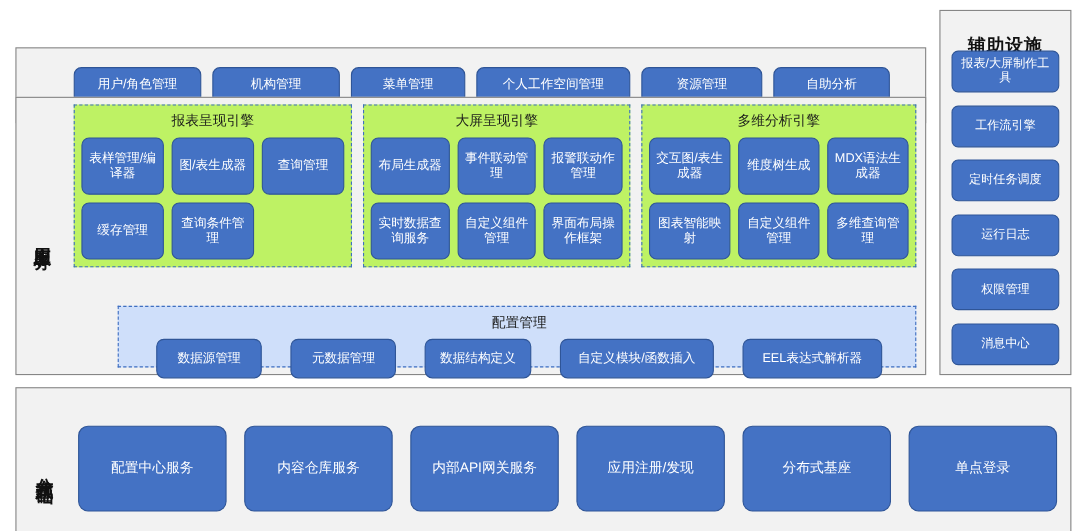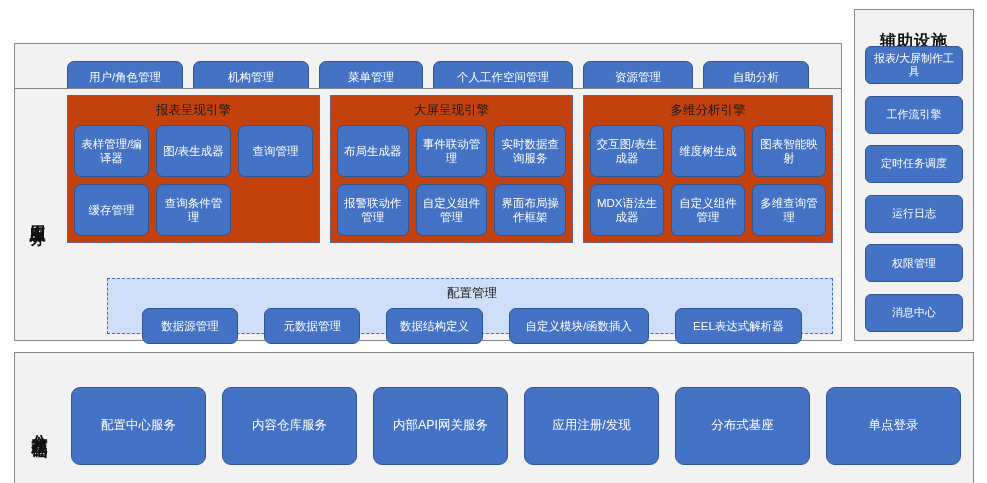--- a/index.html
+++ b/index.html
@@ -71,21 +71,21 @@
 
   
   #appsvc{left:14px;top:88px;width:828px;height:253px;}
   .app-inner{position:absolute;left:52px;right:8px;top:6px;bottom:6px;}
 
   .engine-row{
     position:absolute;left:0;right:0;top:0;height:148px;
     display:flex;gap:10px;
   }
   .panel{
-    background:#c2410c;
+    background:#bef264;
     border:1px dashed #3f6fc0;
     box-sizing:border-box;
     padding:4px 6px 6px 6px;
     display:flex;flex-direction:column;
   }
   .panel-title{
     font-size:12.5px;color:#1a1a1a;font-weight:normal;
     text-align:center;margin:2px 0 6px 0;
   }
   .grid3{
@@ -167,34 +167,34 @@
             <div class="btn">缓存管理</div>
             <div class="btn">查询条件管理</div>
           </div>
         </div>
 
         <div class="panel panel-screen">
           <div class="panel-title">大屏呈现引擎</div>
           <div class="grid3">
             <div class="btn">布局生成器</div>
             <div class="btn">事件联动管理</div>
+            <div class="btn">报警联动作管理</div>
             <div class="btn">实时数据查询服务</div>
-            <div class="btn">报警联动作管理</div>
             <div class="btn">自定义组件管理</div>
             <div class="btn">界面布局操作框架</div>
           </div>
         </div>
 
         <div class="panel panel-olap">
           <div class="panel-title">多维分析引擎</div>
           <div class="grid3">
             <div class="btn">交互图/表生成器</div>
             <div class="btn">维度树生成</div>
+            <div class="btn">MDX语法生成器</div>
             <div class="btn">图表智能映射</div>
-            <div class="btn">MDX语法生成器</div>
             <div class="btn">自定义组件管理</div>
             <div class="btn">多维查询管理</div>
           </div>
         </div>
 
       </div>
 
       <div class="config-panel">
         <div class="panel-title">配置管理</div>
         <div class="config-row">

